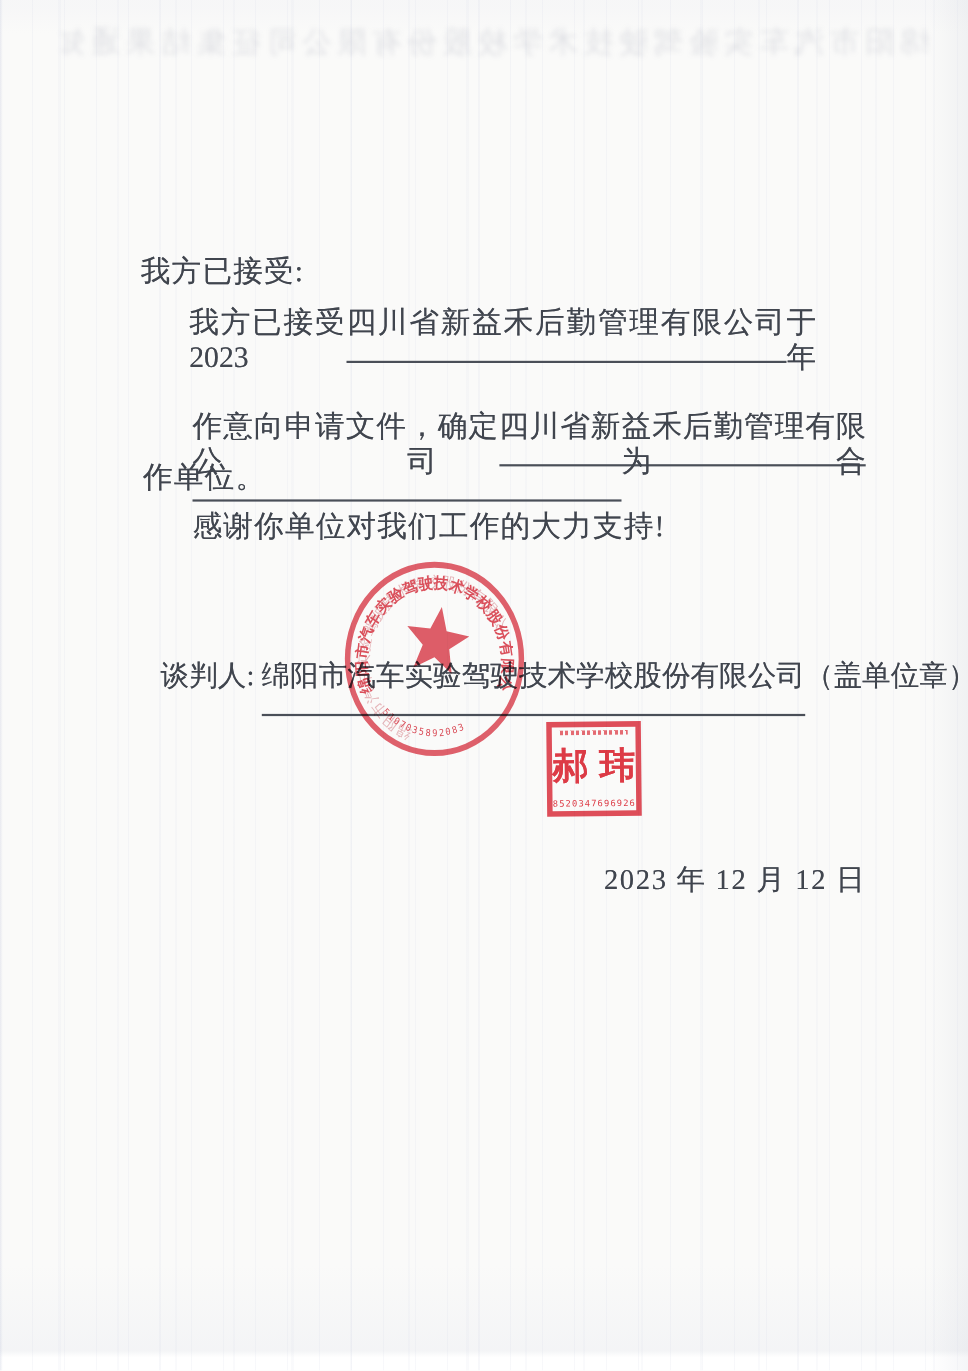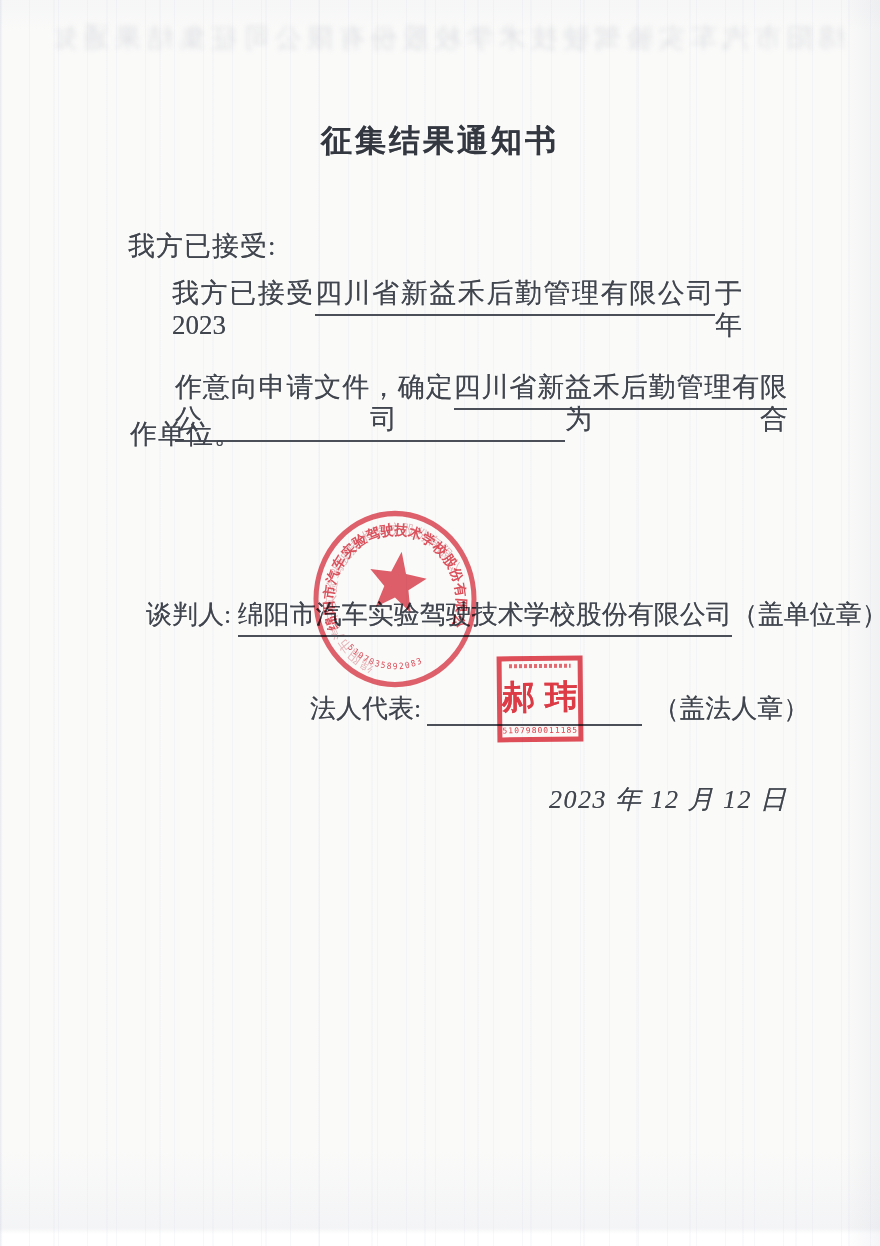--- a/index.html
+++ b/index.html
@@ -29,25 +29,25 @@
     font-size:31px;font-weight:700;letter-spacing:3px;color:#33373f;margin:0;
   }
   .bodyline{font-size:27px;line-height:32px;white-space:nowrap;}
   .just{white-space:normal;text-align:justify;text-align-last:justify;}
   .salutation{left:128px;top:230px;letter-spacing:1px;}
   .l1{left:172px;top:277px;width:570px;}
   .l2{left:130px;top:324px;width:612px;}
   .l3{left:130px;top:371px;width:612px;margin-left:45px;}
   .l4{left:130px;top:418px;letter-spacing:1px;text-align:right;}
   .thanks{left:175px;top:462px;letter-spacing:1px;}
-  .u{border-bottom:2px solid #4a4f58;padding-bottom:6px;}
+  .u{border-bottom:2px solid #4a4f58;padding-bottom:20px;}
   .negotiator{left:146px;top:597px;font-size:26px;white-space:nowrap;}
   .legal{left:310px;top:691px;font-size:26px;white-space:nowrap;display:flex;align-items:flex-end;}
   .sigline{display:inline-block;width:215px;border-bottom:2px solid #4a4f58;height:24px;margin-left:6px;margin-right:11px;}
-  .date{left:549px;top:782px;font-size:26px;letter-spacing:1.5px;white-space:nowrap;font-style:italic;}
+  .date{left:549px;top:782px;font-size:26px;letter-spacing:1.5px;white-space:nowrap;}
 
   .round-seal{
     left:311px;top:508px;width:168px;height:182px;
     mix-blend-mode:multiply;opacity:.93;
   }
   .name-stamp{
     left:497px;top:656px;width:86px;height:86px;box-sizing:border-box;
     border:5px solid rgba(223,55,68,.88);
     mix-blend-mode:multiply;
     display:flex;flex-direction:column;align-items:center;justify-content:space-between;
@@ -60,39 +60,34 @@
   .stamp-num{color:#e23c47;font-size:8px;letter-spacing:1px;line-height:9px;
     font-family:"DejaVu Sans Mono","Liberation Mono",monospace;}
 </style>
 </head>
 <body>
 
 <div class="page">
 
   <div class="abs bleed">绵阳市汽车实验驾驶技术学校股份有限公司征集结果通知绵实股份职工食堂服务合作</div>
 
-  <h1 class="abs title txt">征集结果通知书</h1>
 
   <div class="abs bodyline txt salutation">我方已接受:</div>
 
   <div class="abs bodyline txt just l1"><span>我方已接受</span><span class="u">四川省新益禾后勤管理有限公司</span><span>于 2023 年</span></div>
 
 
   <div class="abs bodyline txt just l3"><span>作意向申请文件，确定</span><span class="u">四川省新益禾后勤管理有限公司</span><span>为合</span></div>
 
   <div class="abs bodyline txt l4">作单位。</div>
 
+  <div class="abs bodyline txt thanks">感谢你单位对我们工作的大力支持!</div>
 
   <div class="abs negotiator txt"><span>谈判人: </span><span class="u">绵阳市汽车实验驾驶技术学校股份有限公司</span><span>（盖单位章）</span></div>
 
-  <div class="abs legal txt">
-      <span>法人代表:</span>
-      <span class="sigline"></span>
-      <span>（盖法人章）</span>
-    </div>
 
   <div class="abs date txt">2023 年 12 月 12 日</div>
 
   <svg class="abs round-seal" viewBox="-84 -84 168 168" preserveAspectRatio="none">
     <defs>
       <path id="arcTop" d="M -57 27 A 62 62 0 1 1 57 27" fill="none"></path>
       <path id="arcBottom" d="M -50 42 A 66 66 0 0 0 50 42" fill="none"></path>
     </defs>
     <circle cx="0" cy="0" r="79" fill="none" stroke="#dd4350" stroke-width="5" opacity=".9"></circle>
     <polygon transform="translate(2,-14) rotate(9)" fill="#dd4350" opacity=".92" points="0,-30 7.5,-10.4 28.5,-9.3 12.2,4 17.6,24.3 0,12.8 -17.6,24.3 -12.2,4 -28.5,-9.3 -7.5,-10.4"></polygon>
@@ -102,16 +97,16 @@
     <text font-size="13" font-weight="700" fill="#dd4350" letter-spacing="0.5" font-family="Liberation Serif, serif"><textPath href="#arcTop" startOffset="0">绵阳市汽车实验驾驶技术学校股份有限公司</textPath></text>
     <text font-size="8" fill="#dd4350" letter-spacing="1.5" font-family="DejaVu Sans Mono, monospace"><textPath href="#arcBottom" startOffset="4">5107035892083</textPath></text>
   </svg>
 
   <div class="abs name-stamp">
     <div class="stamp-micro"></div>
     <div class="stamp-name">
         <span>郝</span>
         <span>玮</span>
       </div>
-    <div class="stamp-num">5107980011185</div>
+    <div class="stamp-num">8520347696926</div>
   </div>
 
 </div>
 
 </body></html>

